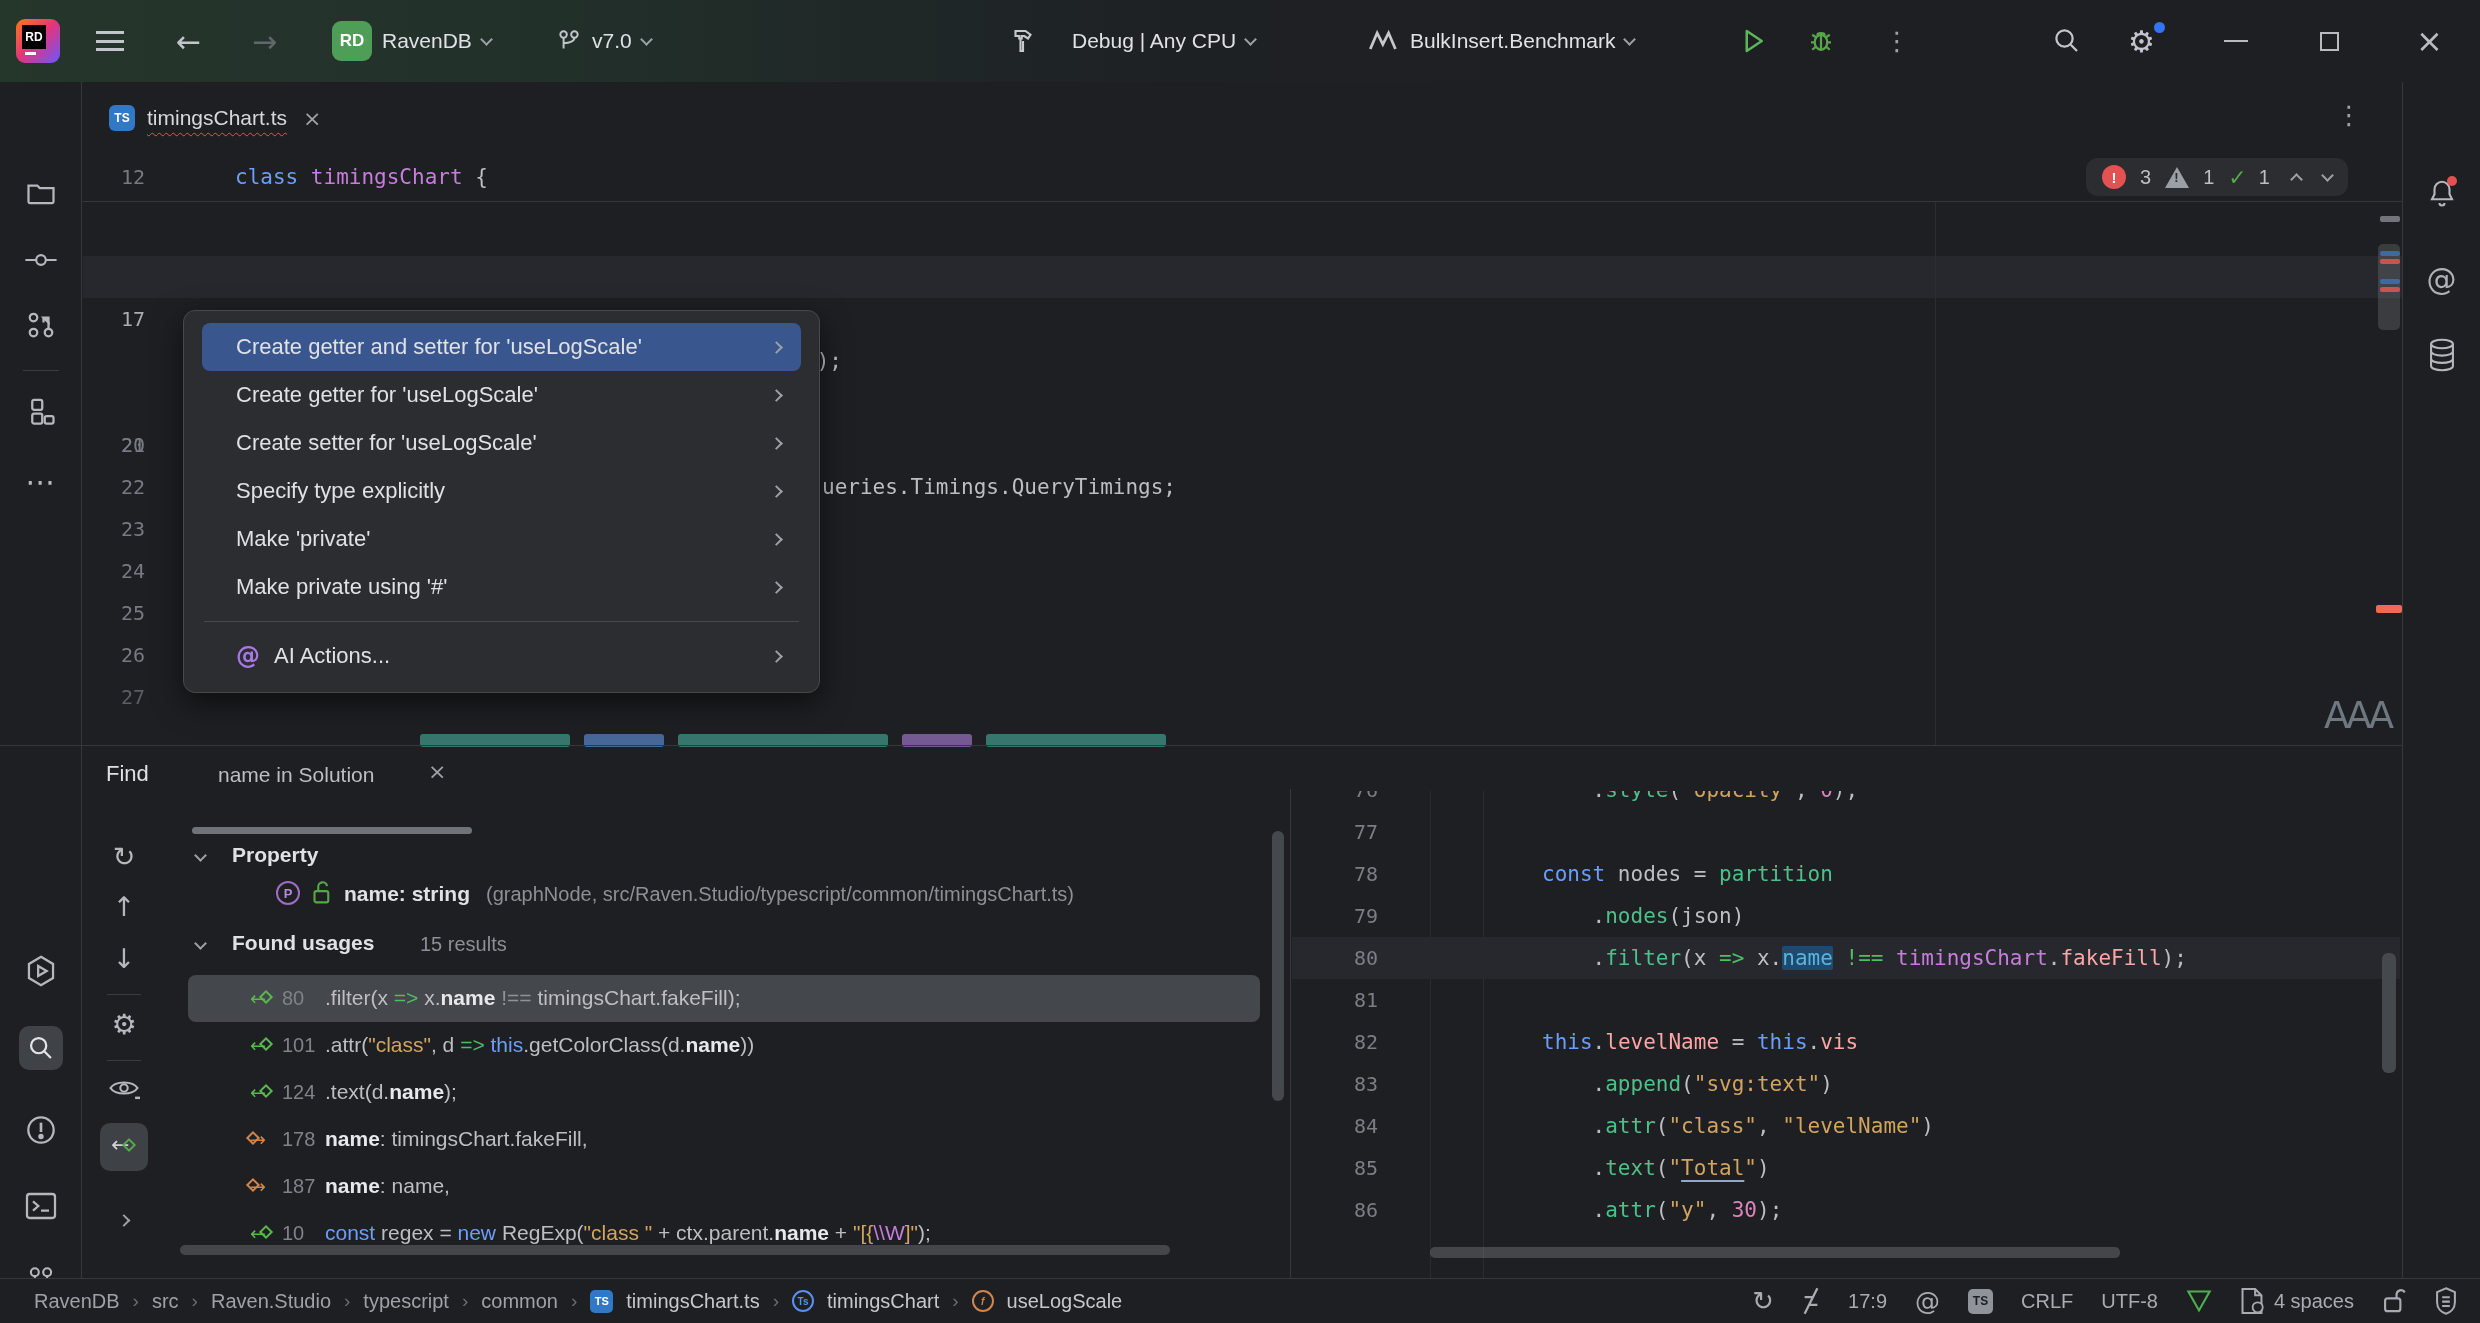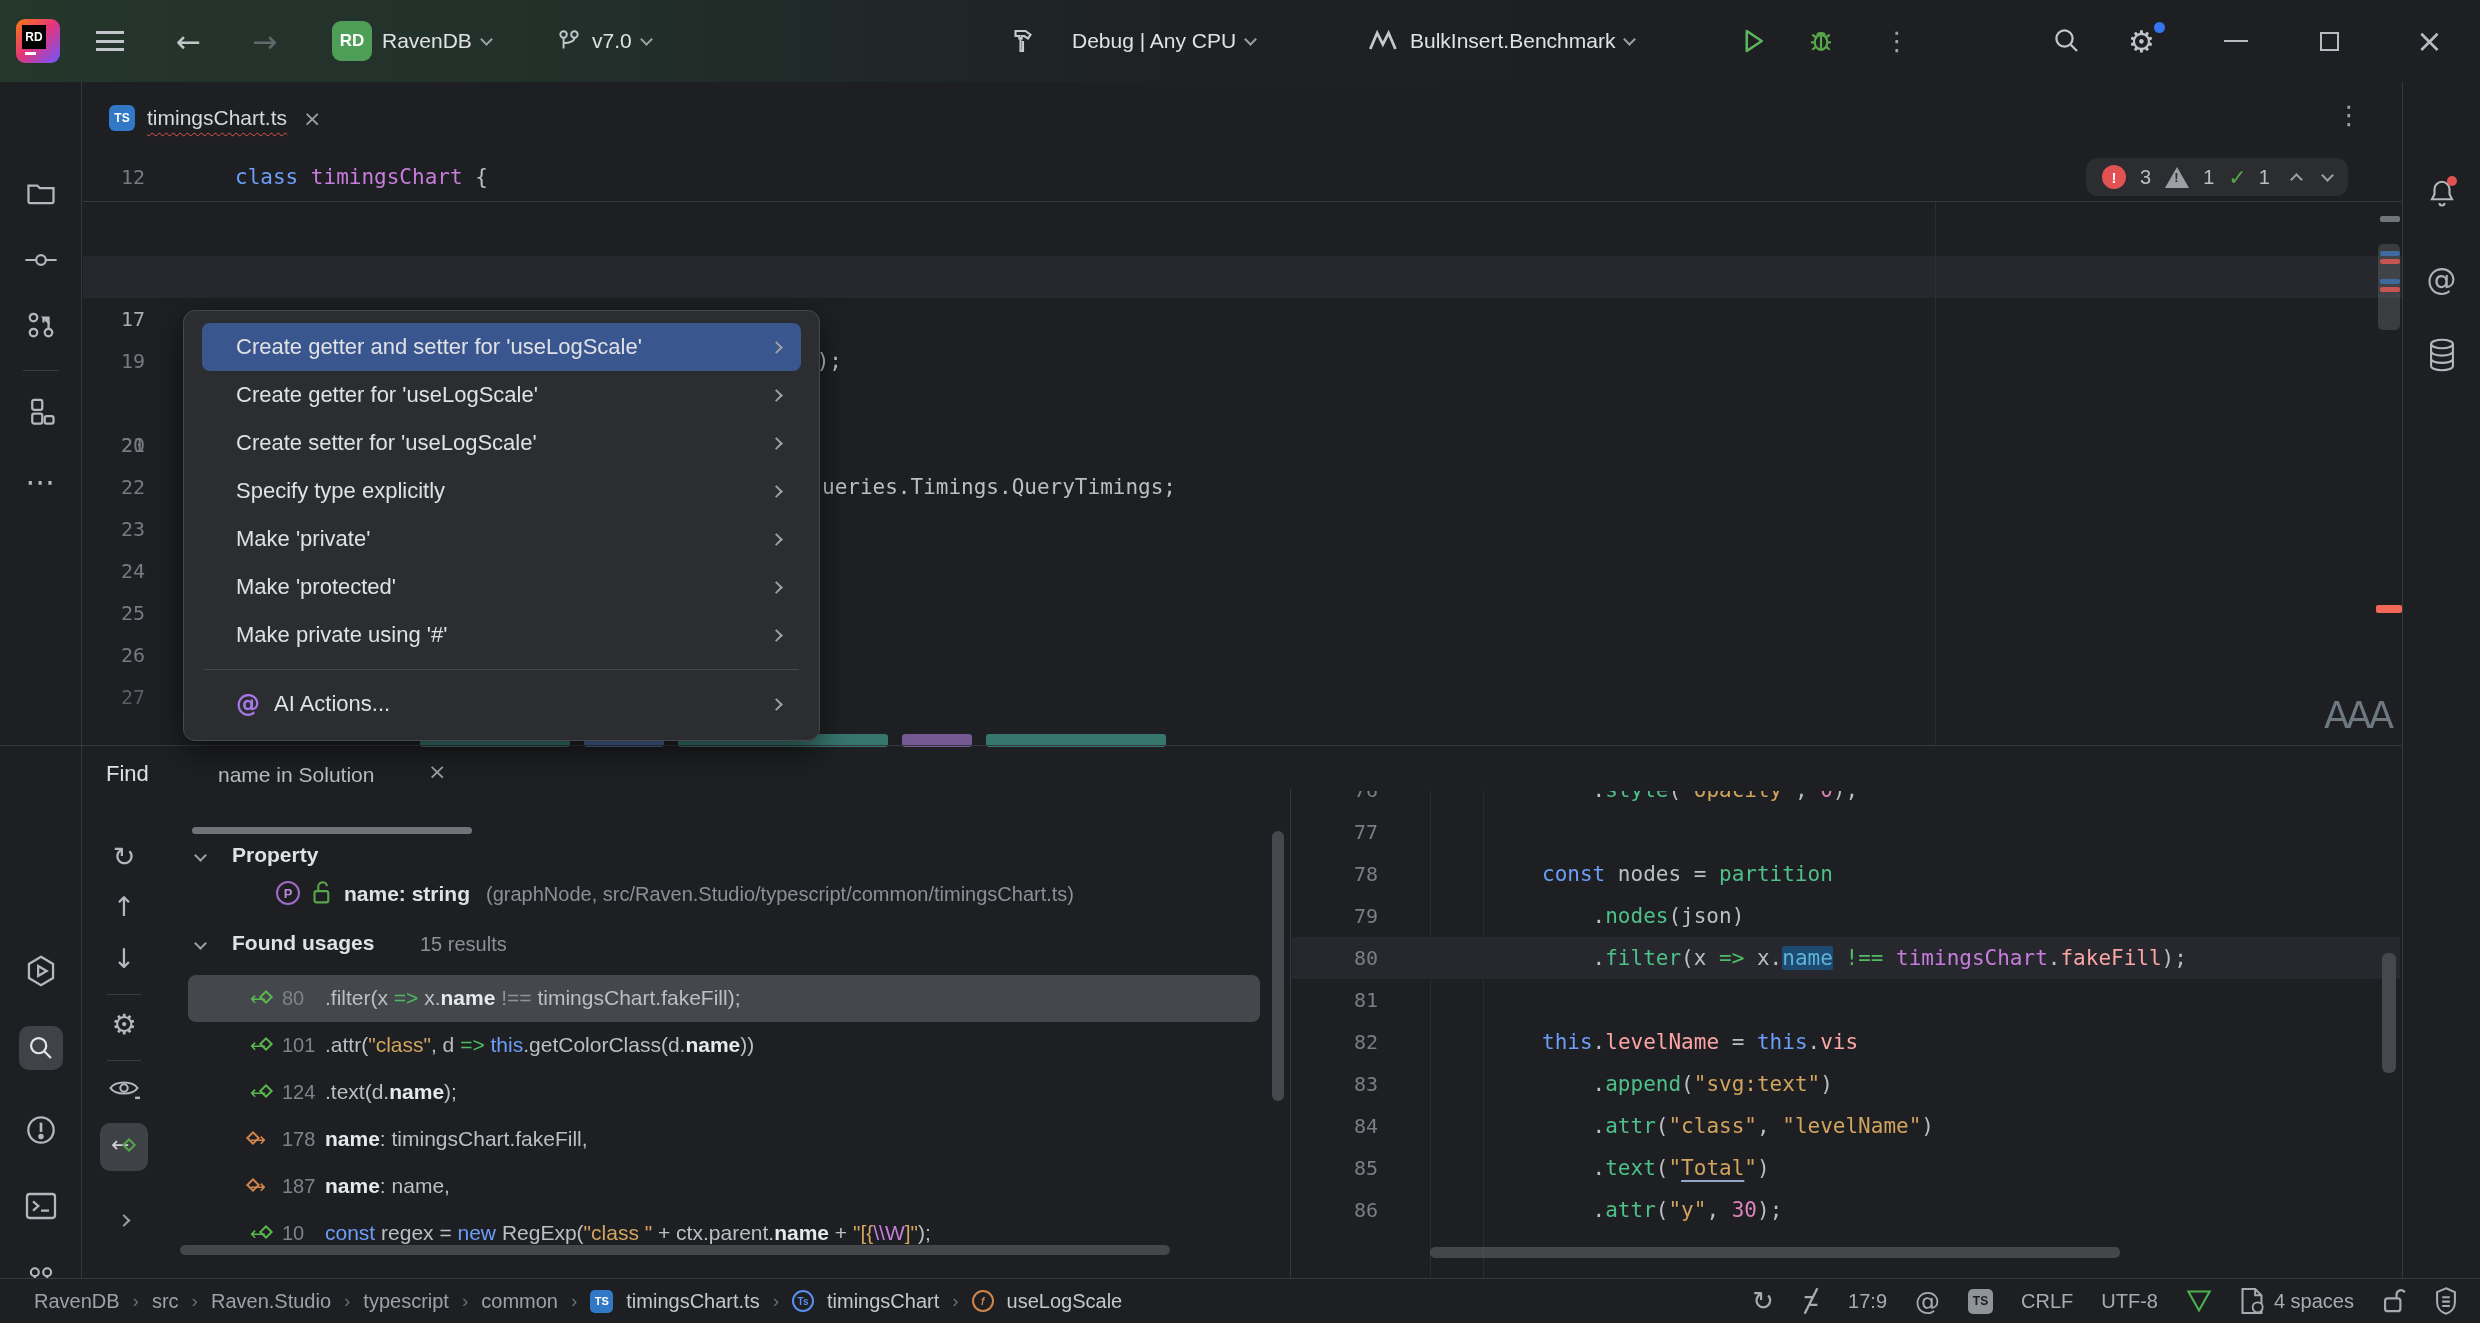--- a/index.html
+++ b/index.html
@@ -379,21 +379,20 @@
     <span class="chv" style="margin-left:8px"></span>
   </div>
 
   <div class="code-row mono" style="top:214px">
     <span class="gutter-num" style="padding-right:18px">16</span>
   </div>
   <div class="code-row mono curline" style="top:256px">
     <span class="gutter-num" style="padding-right:18px; color:#A9ADB3">17</span>
     <span class="code-text"><span class="tk c-pln">    </span><span class="tk c-prop c-hl">useLogScale</span><span class="tk c-pln"> = </span><span class="tk c-pln">ko.</span><span class="tk c-mth">observable</span><span class="tk c-pln">&lt;</span><span class="tk c-kw">boolean</span><span class="tk c-pln">&gt;(</span><span class="tk c-kw">false</span><span class="tk c-pln">);</span></span>
   </div>
-  <div class="code-row mono" style="top:340px"><span class="gutter-num" style="padding-right:18px">19</span></div>
   <div class="code-row mono" style="top:382px">
     <span class="gutter-num" style="padding-right:18px">20</span>
     <span style="position:absolute; left:739px"><span class="tk c-pln">ueries.Timings.QueryTimings;</span></span>
   </div>
   <div class="code-row mono" style="top:424px"><span class="gutter-num" style="padding-right:18px">21</span></div>
   <div class="code-row mono" style="top:466px"><span class="gutter-num" style="padding-right:18px">22</span></div>
   <div class="code-row mono" style="top:508px"><span class="gutter-num" style="padding-right:18px">23</span></div>
   <div class="code-row mono" style="top:550px"><span class="gutter-num" style="padding-right:18px">24</span></div>
   <div class="code-row mono" style="top:592px"><span class="gutter-num" style="padding-right:18px">25</span></div>
   <div class="code-row mono" style="top:634px"><span class="gutter-num" style="padding-right:18px">26</span></div>
@@ -432,25 +431,20 @@
         <span class="sp"></span>
         <span class="chv r"></span>
       </div>
     <div class="mi">
       <span>Specify type explicitly</span>
         <span class="sp"></span>
         <span class="chv r"></span>
       </div>
     <div class="mi">
       <span>Make 'private'</span>
-        <span class="sp"></span>
-        <span class="chv r"></span>
-      </div>
-    <div class="mi">
-      <span>Make 'protected'</span>
         <span class="sp"></span>
         <span class="chv r"></span>
       </div>
     <div class="mi">
       <span>Make private using '#'</span>
         <span class="sp"></span>
         <span class="chv r"></span>
       </div>
     <div class="mdiv"></div>
     <div class="mi">

